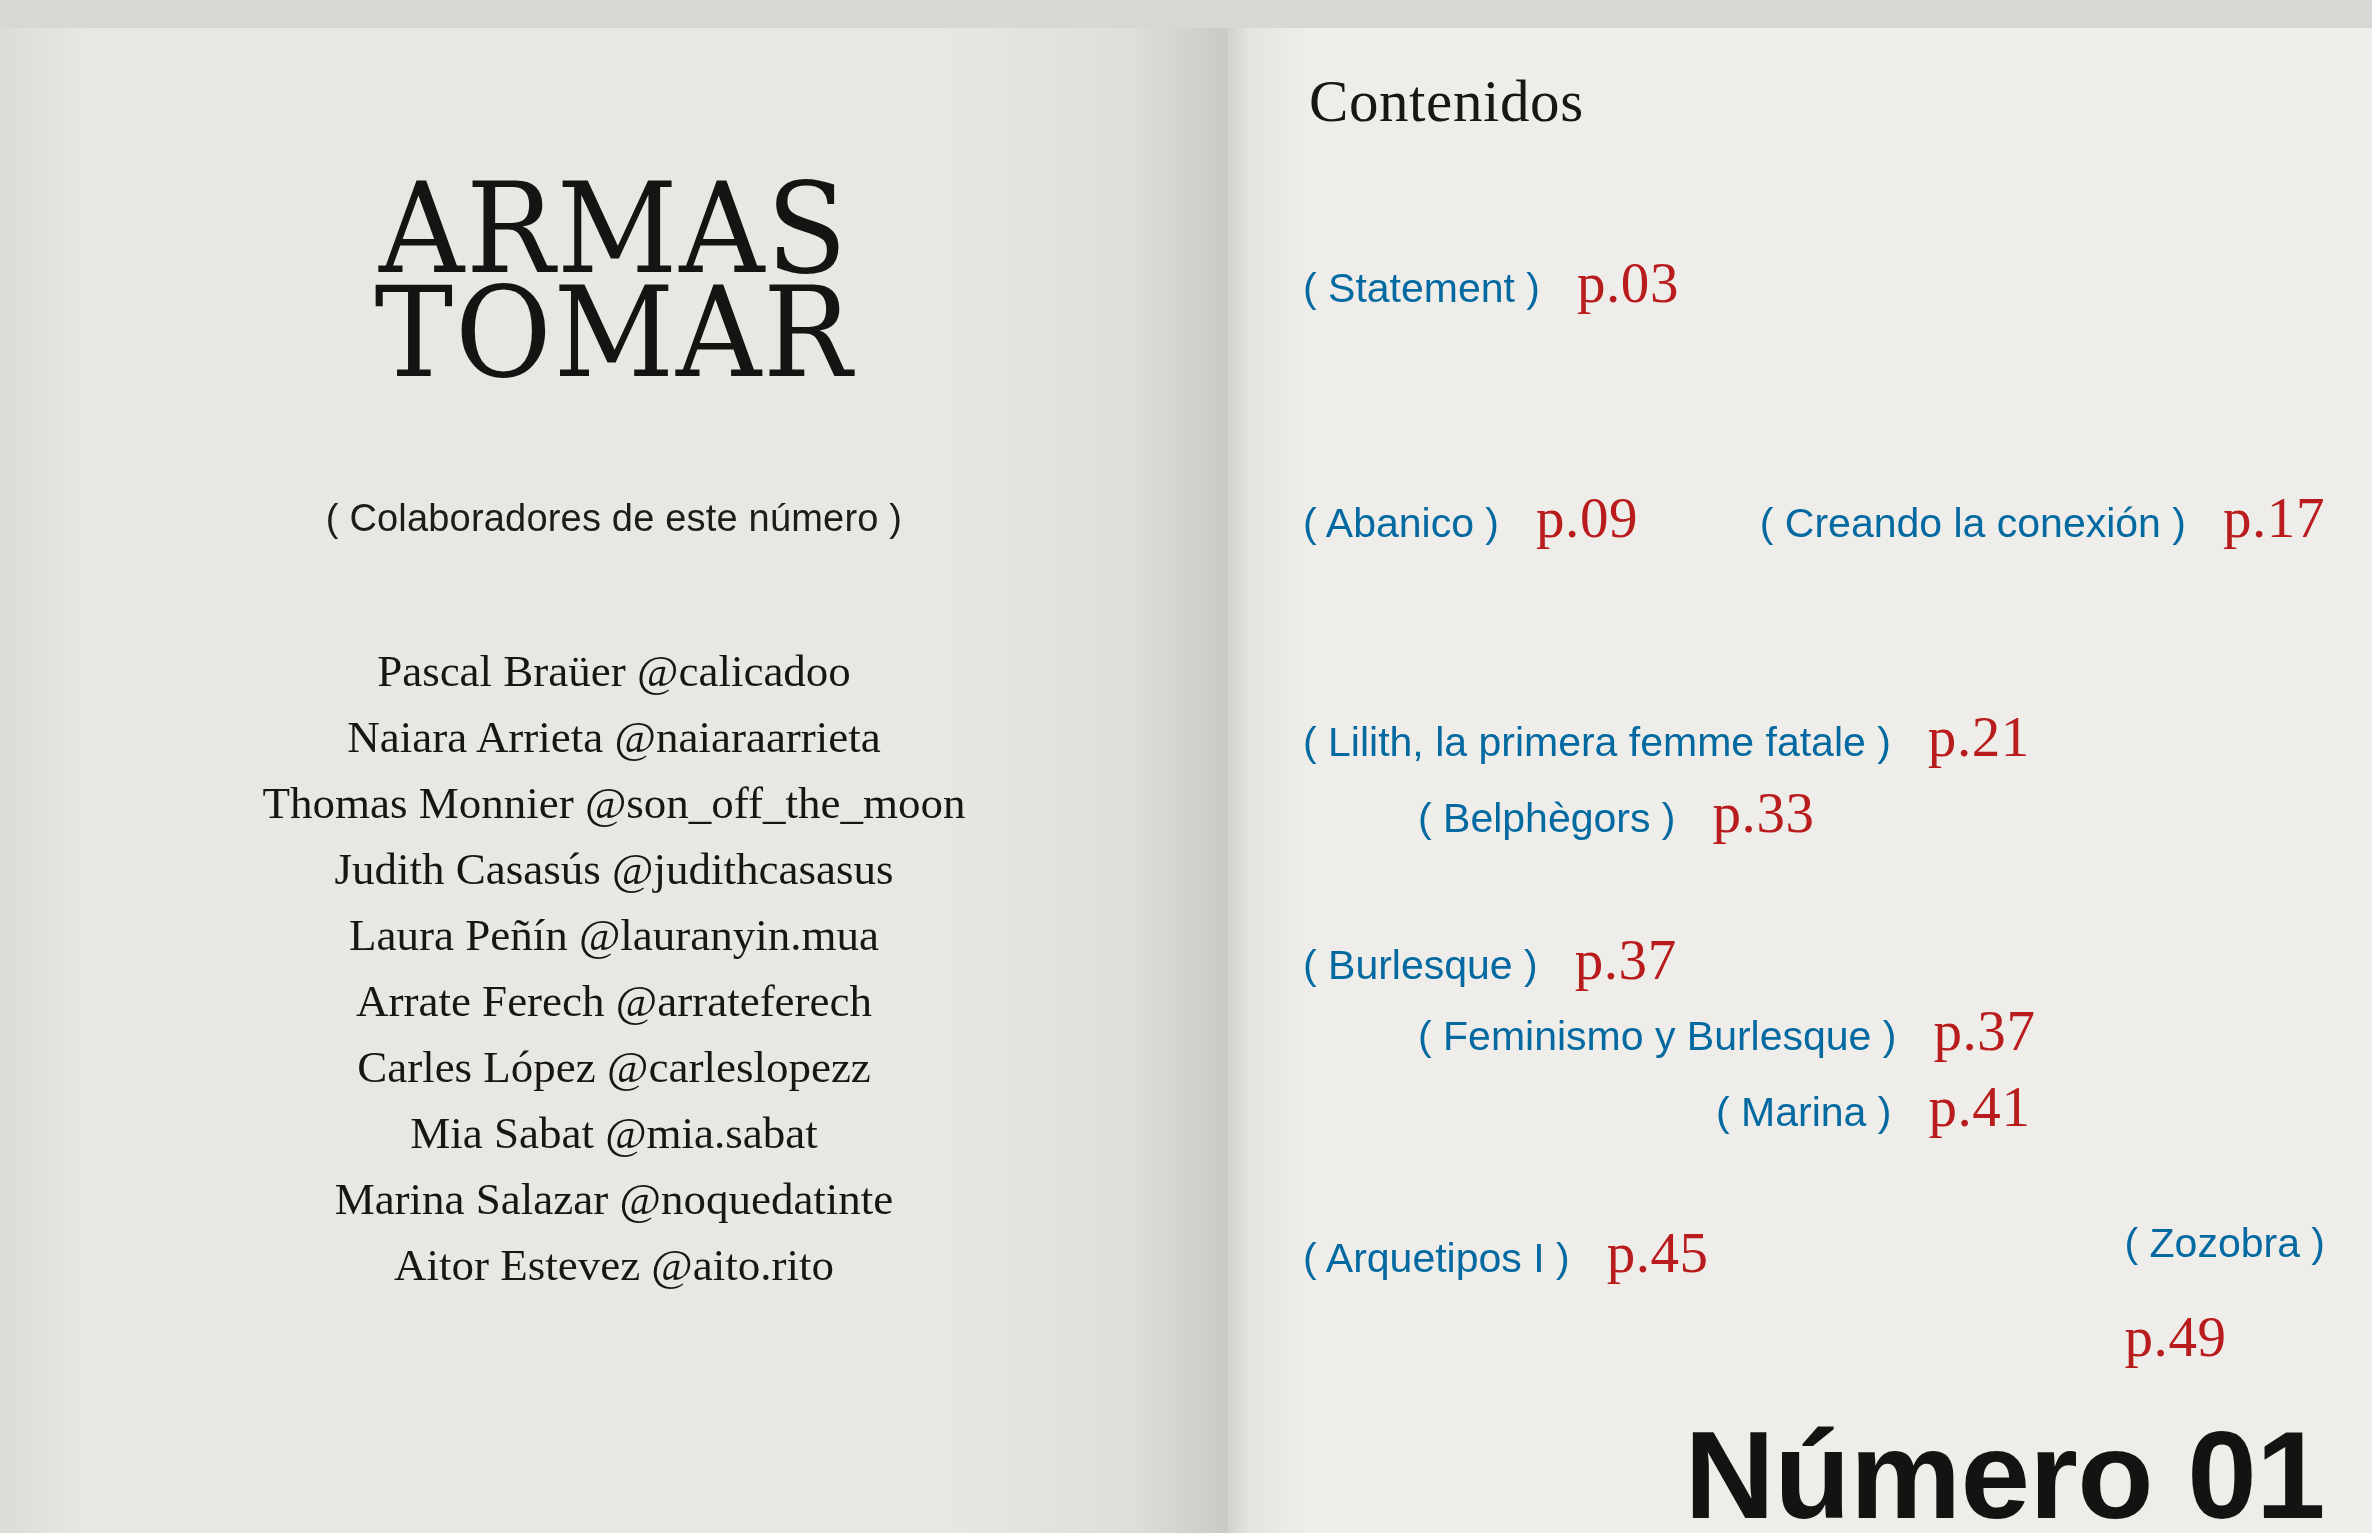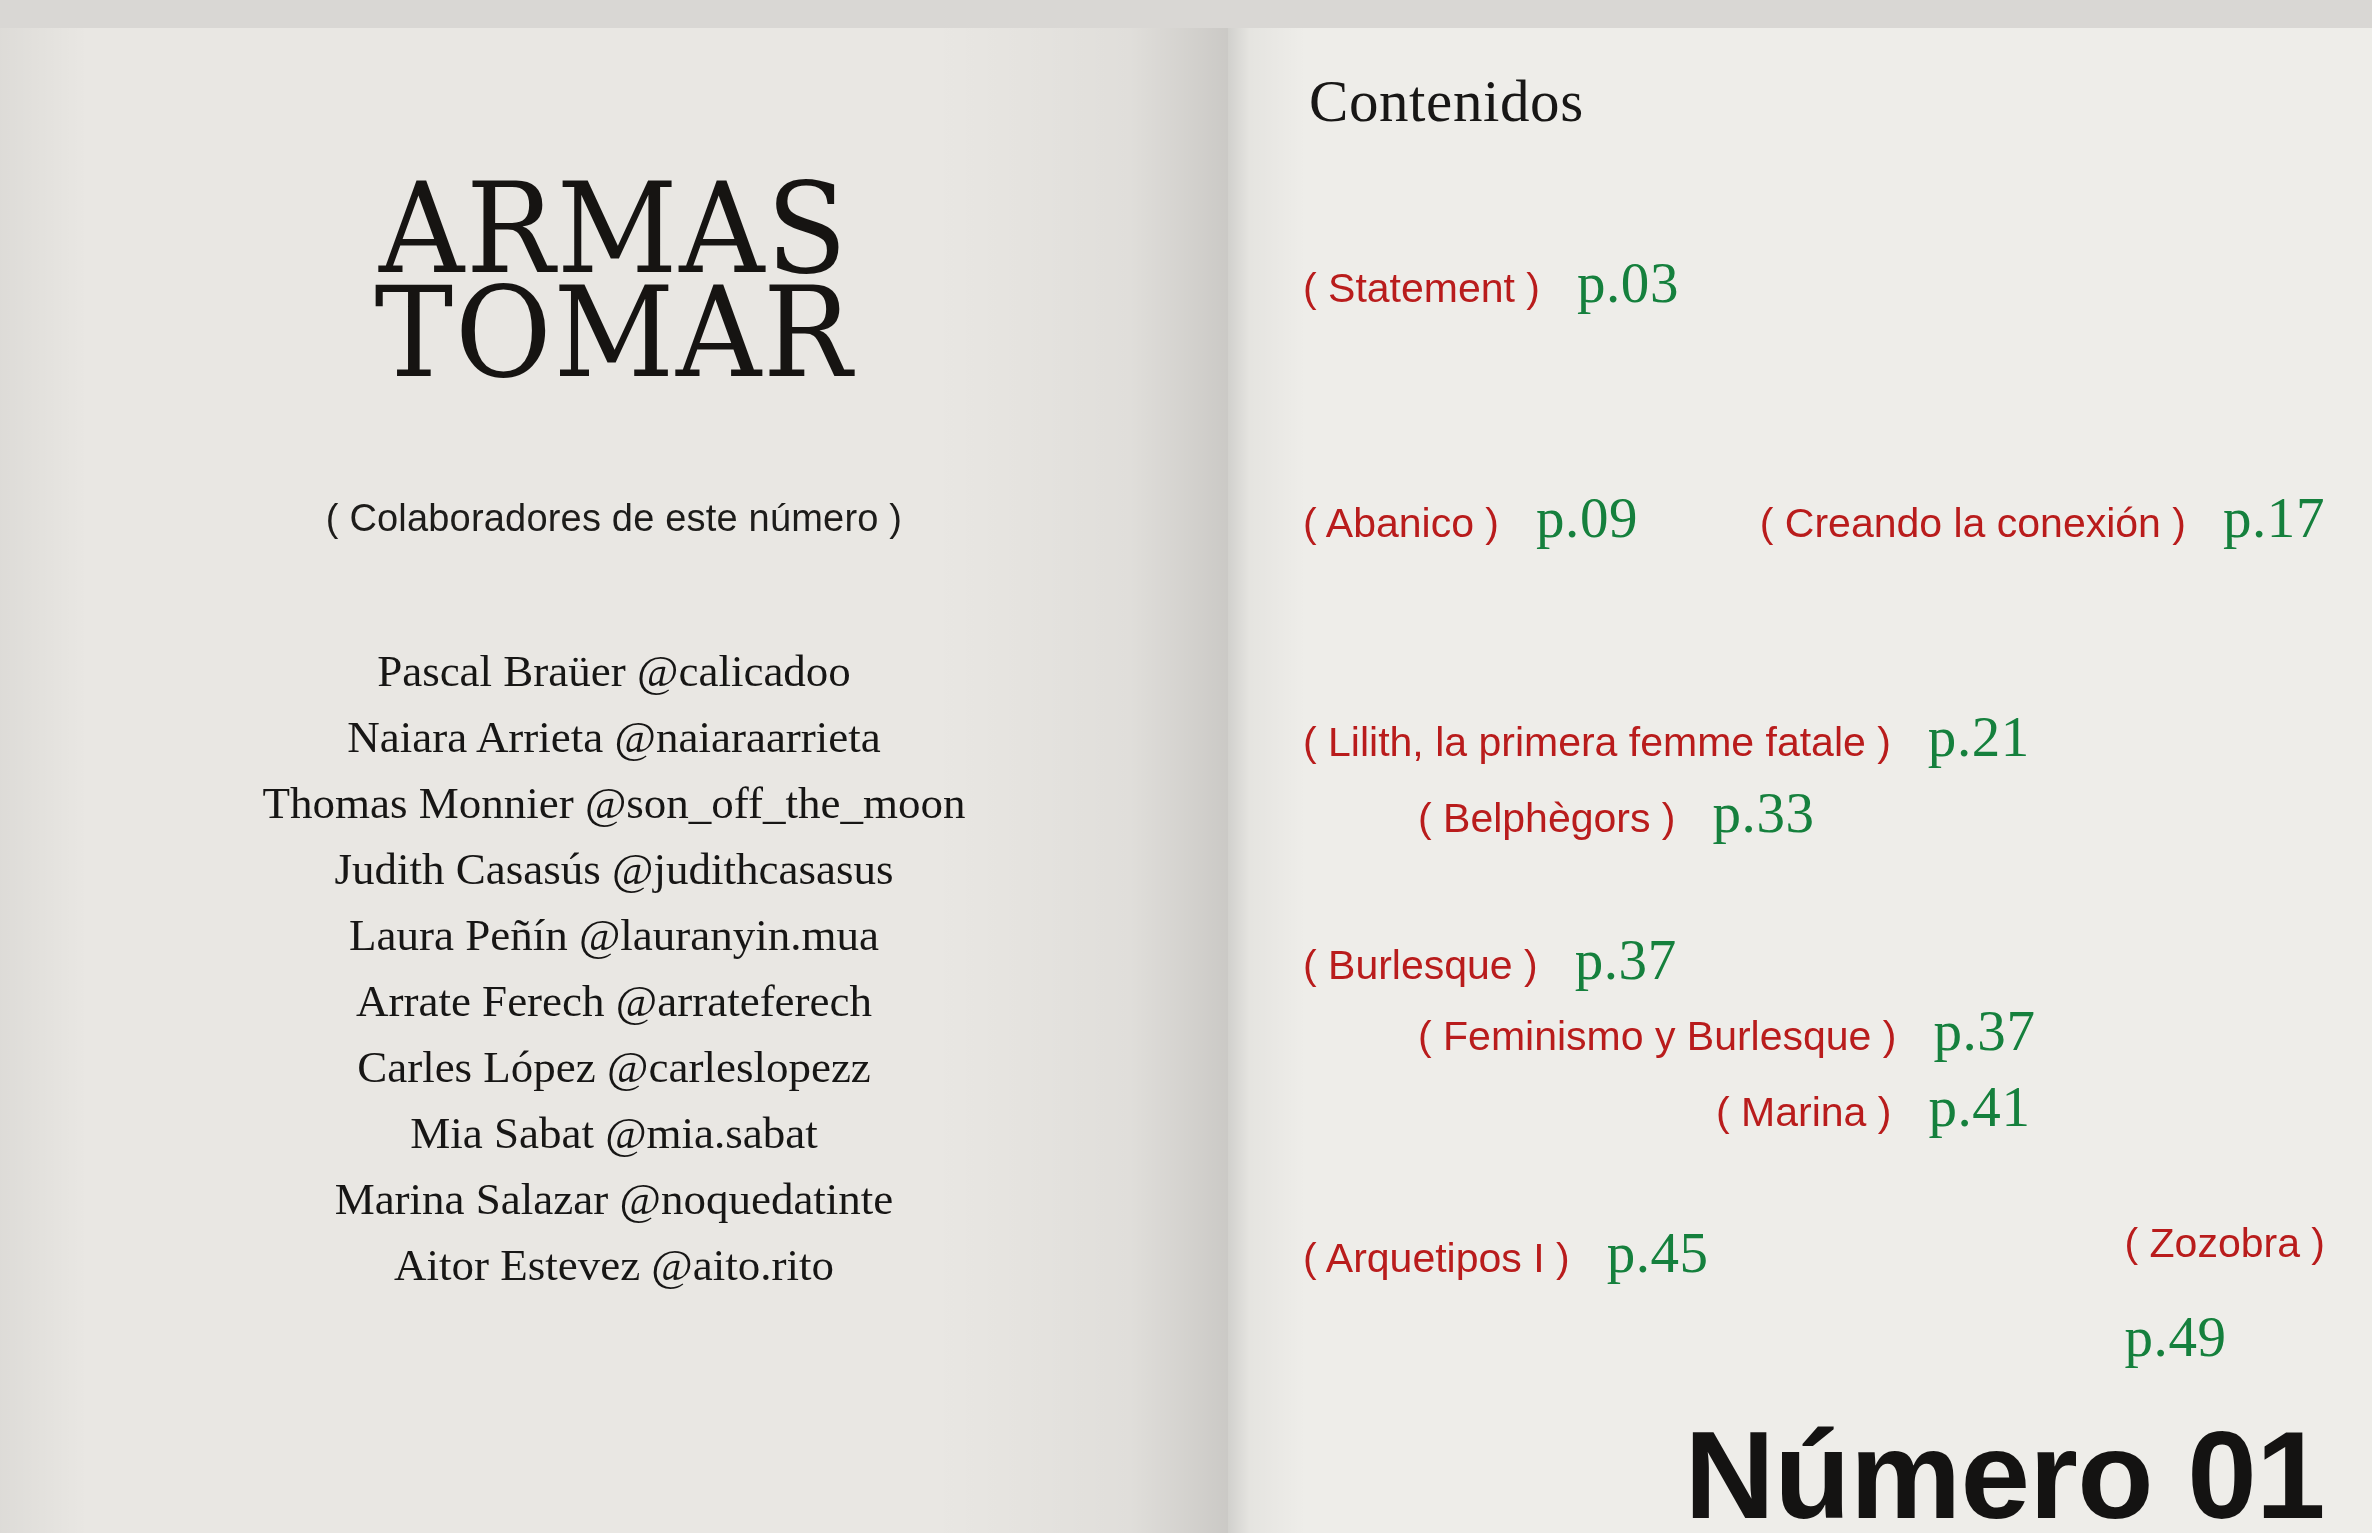--- a/index.html
+++ b/index.html
@@ -94,27 +94,27 @@
   .toc-entry {
     position: absolute;
     display: flex;
     align-items: baseline;
     gap: 37px;
     white-space: nowrap;
   }
   .toc-label {
     font-family: "Liberation Sans", sans-serif;
     font-size: 41px;
-    color: #b91c1c;
+    color: #0369a1;
   }
   .toc-page {
     font-family: "Liberation Serif", serif;
     font-size: 57px;
     letter-spacing: 0.01em;
-    color: #15803d;
+    color: #b91c1c;
   }
   
   .e0  { left: 75px;   top: 222px; }                 
   .e1  { right: 48px;  top: 222px; }                 
   .e2  { left: 75px;   top: 457px; }                 
   .e3  { right: 48px;  top: 457px; }                 
   .e4  { left: 75px;   top: 676px; }                 
   .e5  { left: 190px;  top: 752px; }                 
   .e6  { left: 75px;   top: 899px; }                 
   .e7  { left: 190px;  top: 970px; }                 

